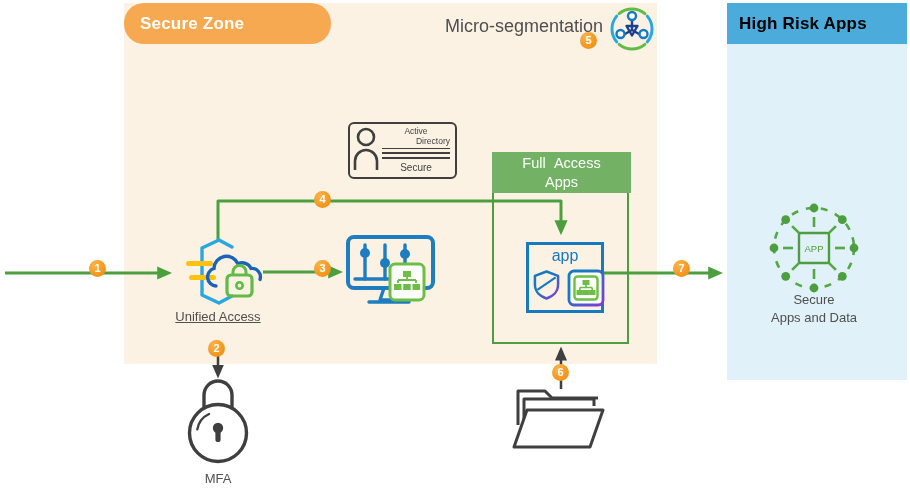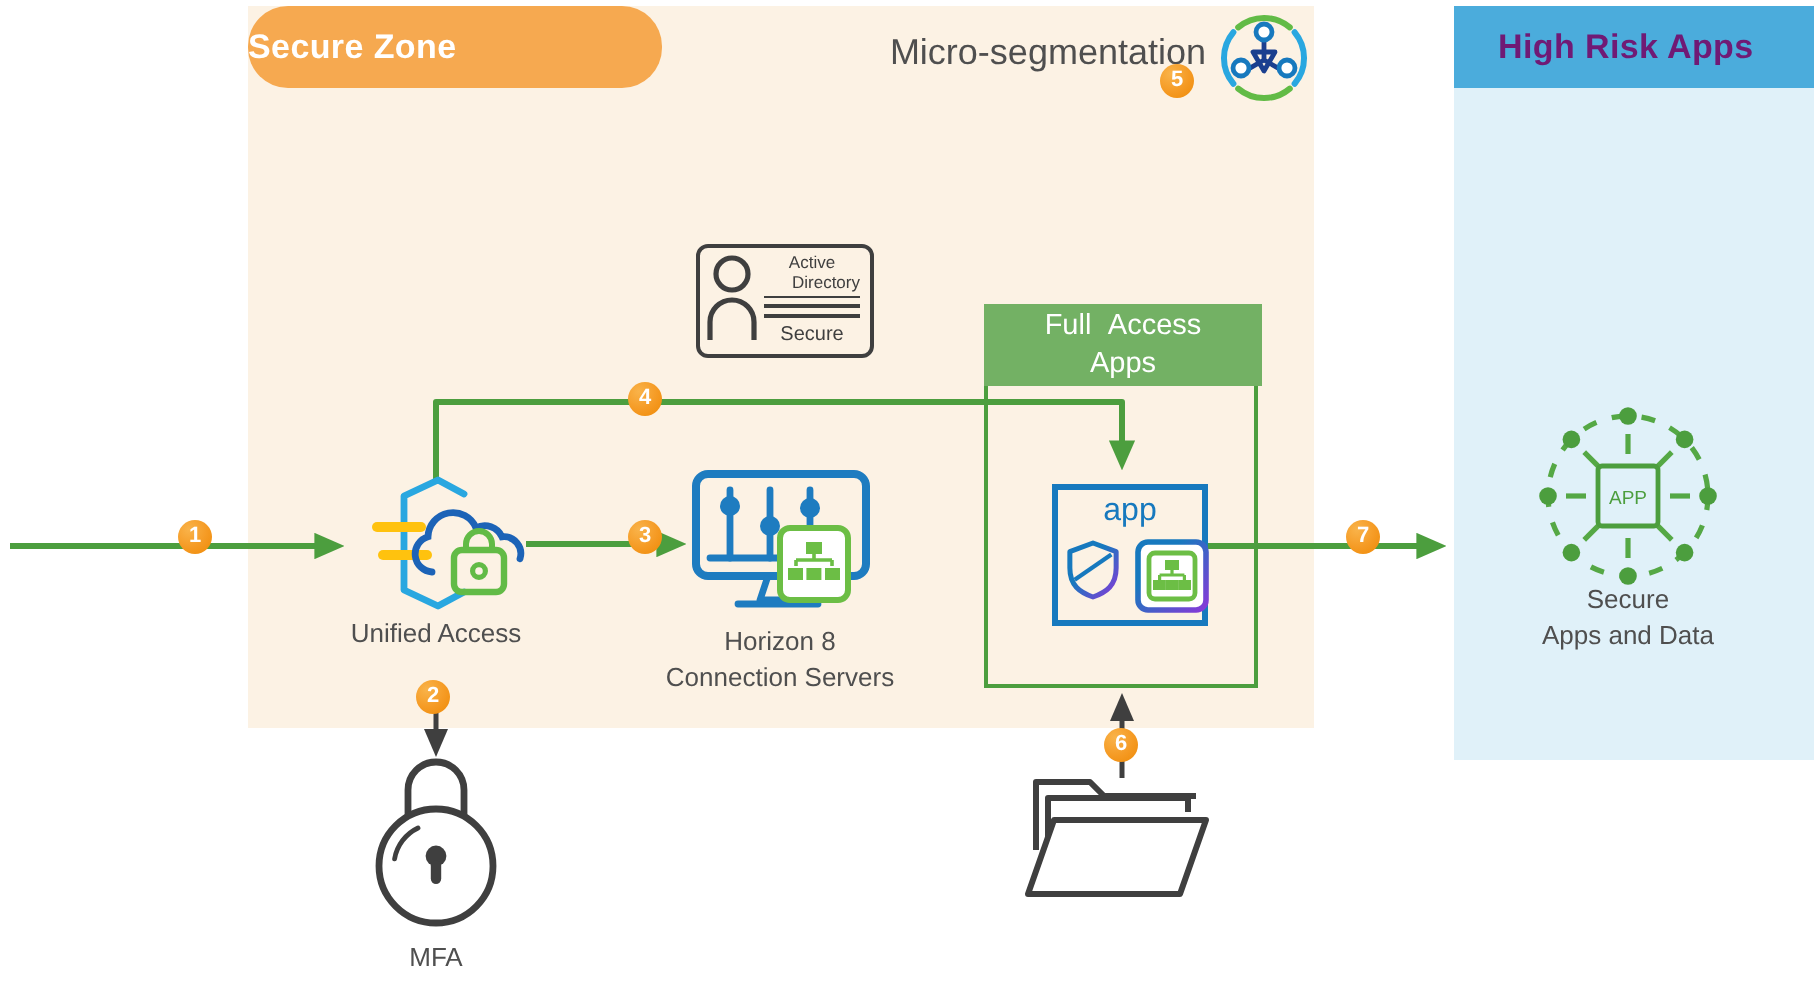--- a/index.html
+++ b/index.html
@@ -4,41 +4,41 @@
 <style>
   html,body { margin:0; padding:0; background:#ffffff; }
   .stage {
     position:relative; width:910px; height:491px; background:#fff;
     font-family:"Liberation Sans", sans-serif; overflow:hidden;
   }
   
   .zone-cream { position:absolute; left:124px; top:3px; width:533px; height:361px; background:#FCF2E4; z-index:0; }
   .zone-head-orange {
     position:absolute; left:124px; top:3px; width:207px; height:41px; background:#F6A950;
-    color:#fff; font-weight:bold; font-size:17px; line-height:41px; 
+    color:#fff; font-weight:bold; font-size:17px; line-height:41px; padding-left:16px;
     box-sizing:border-box; z-index:2; letter-spacing:.2px;border-radius:20px;
   }
   .panel-blue { position:absolute; left:727px; top:3px; width:180px; height:377px; background:#E0F1F9; z-index:0; }
-  .panel-blue-head { height:41px; background:#4BACDC; color:#701a75; font-weight:bold; font-size:17px; line-height:41px; padding-left:22px; letter-spacing:.2px; }
+  .panel-blue-head { height:41px; background:#4BACDC; color:#000000; font-weight:bold; font-size:17px; line-height:41px; padding-left:12px; letter-spacing:.2px; }
 
   
   .fa-box { position:absolute; left:492px; top:152px; width:137px; height:192px; border:2.5px solid #4C9E3E; box-sizing:border-box; z-index:6; }
   .fa-head {
     position:absolute; left:492px; top:152px; width:139px; height:41px; background:#73B164; z-index:7;
     color:#fff; font-size:14.5px; text-align:center; display:flex; flex-direction:column; justify-content:center; line-height:1.3;
   }
   .fa-head .l1 { word-spacing:5px; }
 
   
   .app-box { position:absolute; left:526px; top:242px; width:78px; height:71px; border:3px solid #1779BE; box-sizing:border-box; z-index:10; }
   .app-label { color:#1779BE; font-size:16px; text-align:center; margin-top:2px; }
   .app-icons { position:absolute; left:0; top:24px; width:72px; display:flex; justify-content:space-between; padding:0 4px; }
 
   
-  .ad-card { position:absolute; left:348px; top:122px; width:89px; height:57px; border:2.5px solid #3F3F3F; border-radius:6px; box-sizing:border-box; display:flex; z-index:10; }
+  .ad-card { position:absolute; left:348px; top:122px; width:109px; height:57px; border:2.5px solid #3F3F3F; border-radius:6px; box-sizing:border-box; display:flex; z-index:10; }
   .ad-right { flex:1; padding:3px 5px 3px 0; color:#3F3F3F; text-align:center; font-size:8.5px; line-height:1.15; }
   .ad-right .dir { border-bottom:1.5px solid #3F3F3F; padding-bottom:1px;text-align:right; }
   .ad-line { height:0; border-top:2px solid #3F3F3F; margin:3px 0; }
   .ad-secure { font-size:10px; margin-top:1px; }
 
   
   .label { position:absolute; color:#4F4F4F; font-size:13px; line-height:1.35; text-align:center; z-index:12; }
   .label-right { text-align:right; }
 
   
@@ -110,21 +110,21 @@
     <polyline points="54,13 41,6 24,14 24,61 41,69 54,62" stroke="#29A7E0" stroke-width="3.4" fill="none" stroke-linejoin="round" stroke-linecap="round"></polyline>
     <rect x="8" y="27" width="27" height="5" rx="2.5" fill="#FFC20E"></rect>
     <rect x="11" y="41" width="27" height="5" rx="2.5" fill="#FFC20E"></rect>
     <path d="M38,52 a9,9 0 0 1 -2,-17.6 a12.5,12.5 0 0 1 24,-4.5 a9.5,9.5 0 0 1 13,4.5 a8.5,8.5 0 0 1 9,11" stroke="#1C63B7" stroke-width="3.4" fill="none" stroke-linecap="round"></path>
     <g>
       <path d="M55,41 v-3 a6.5,6.5 0 0 1 13,0 v3" stroke="#62BB46" stroke-width="3" fill="none"></path>
       <rect x="49" y="41" width="25" height="21" rx="4" stroke="#62BB46" stroke-width="3.2" fill="none"></rect>
       <circle cx="61.5" cy="51.5" r="3.2" stroke="#62BB46" stroke-width="2.6" fill="none"></circle>
     </g>
   </svg>
-  <div class="label" style="left:148px; top:308px; width:140px;">
+  <div class="label" style="left:148px; top:308px; width:140px;text-decoration:underline;">
     <div>Unified Access</div>
   </div>
 
   <svg class="icon-abs" style="left:338px; top:232px;" width="104" height="76" viewBox="0 0 104 76">
     <rect x="10" y="5" width="85" height="51" rx="6" stroke="#1E7CC0" stroke-width="4" fill="none"></rect>
     <g stroke="#1E7CC0" stroke-width="3.4" stroke-linecap="round">
       <line x1="27" y1="13" x2="27" y2="47"></line>
       <line x1="47" y1="13" x2="47" y2="47"></line>
       <line x1="67" y1="13" x2="67" y2="43"></line>
       <line x1="17" y1="47" x2="58" y2="47"></line>
@@ -136,24 +136,20 @@
     <line x1="31" y1="70" x2="71" y2="70" stroke="#1E7CC0" stroke-width="3.4" stroke-linecap="round"></line>
     <g>
       <rect x="52" y="32" width="34" height="36" rx="5" stroke="#6CBE45" stroke-width="3" fill="#ffffff"></rect>
       <rect x="65" y="39" width="8" height="6" fill="#6CBE45"></rect>
       <path d="M69,45 v3 M60,48 h18 M60,48 v3 M78,48 v3" stroke="#6CBE45" stroke-width="1.8" fill="none"></path>
       <rect x="56" y="52" width="7.5" height="6" fill="#6CBE45"></rect>
       <rect x="65.2" y="52" width="7.5" height="6" fill="#6CBE45"></rect>
       <rect x="74.5" y="52" width="7.5" height="6" fill="#6CBE45"></rect>
     </g>
   </svg>
-  <div class="label" style="left:310px; top:312px; width:160px;">
-    <div>Horizon 8</div>
-    <div>Connection Servers</div>
-  </div>
 
   <div class="fa-box"></div>
   <div class="fa-head">
     <div class="l1">Full Access</div>
     <div>Apps</div>
   </div>
 
   <div class="app-box">
     <div class="app-label">app</div>
     <div class="app-icons">

